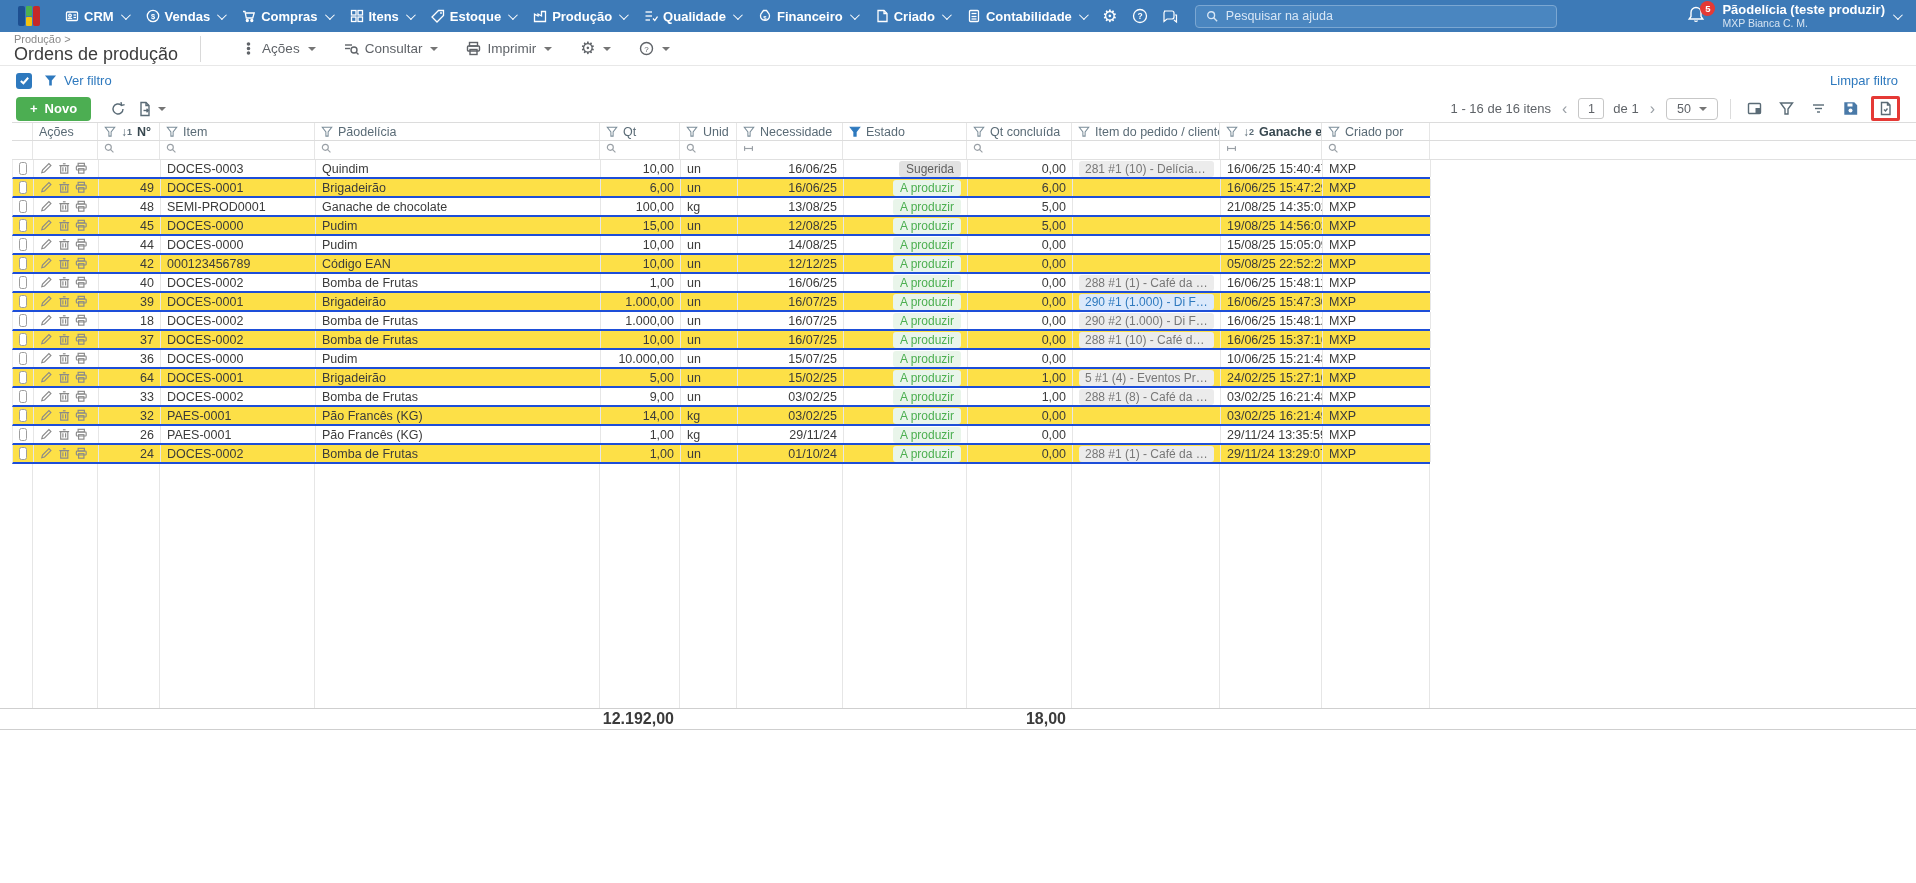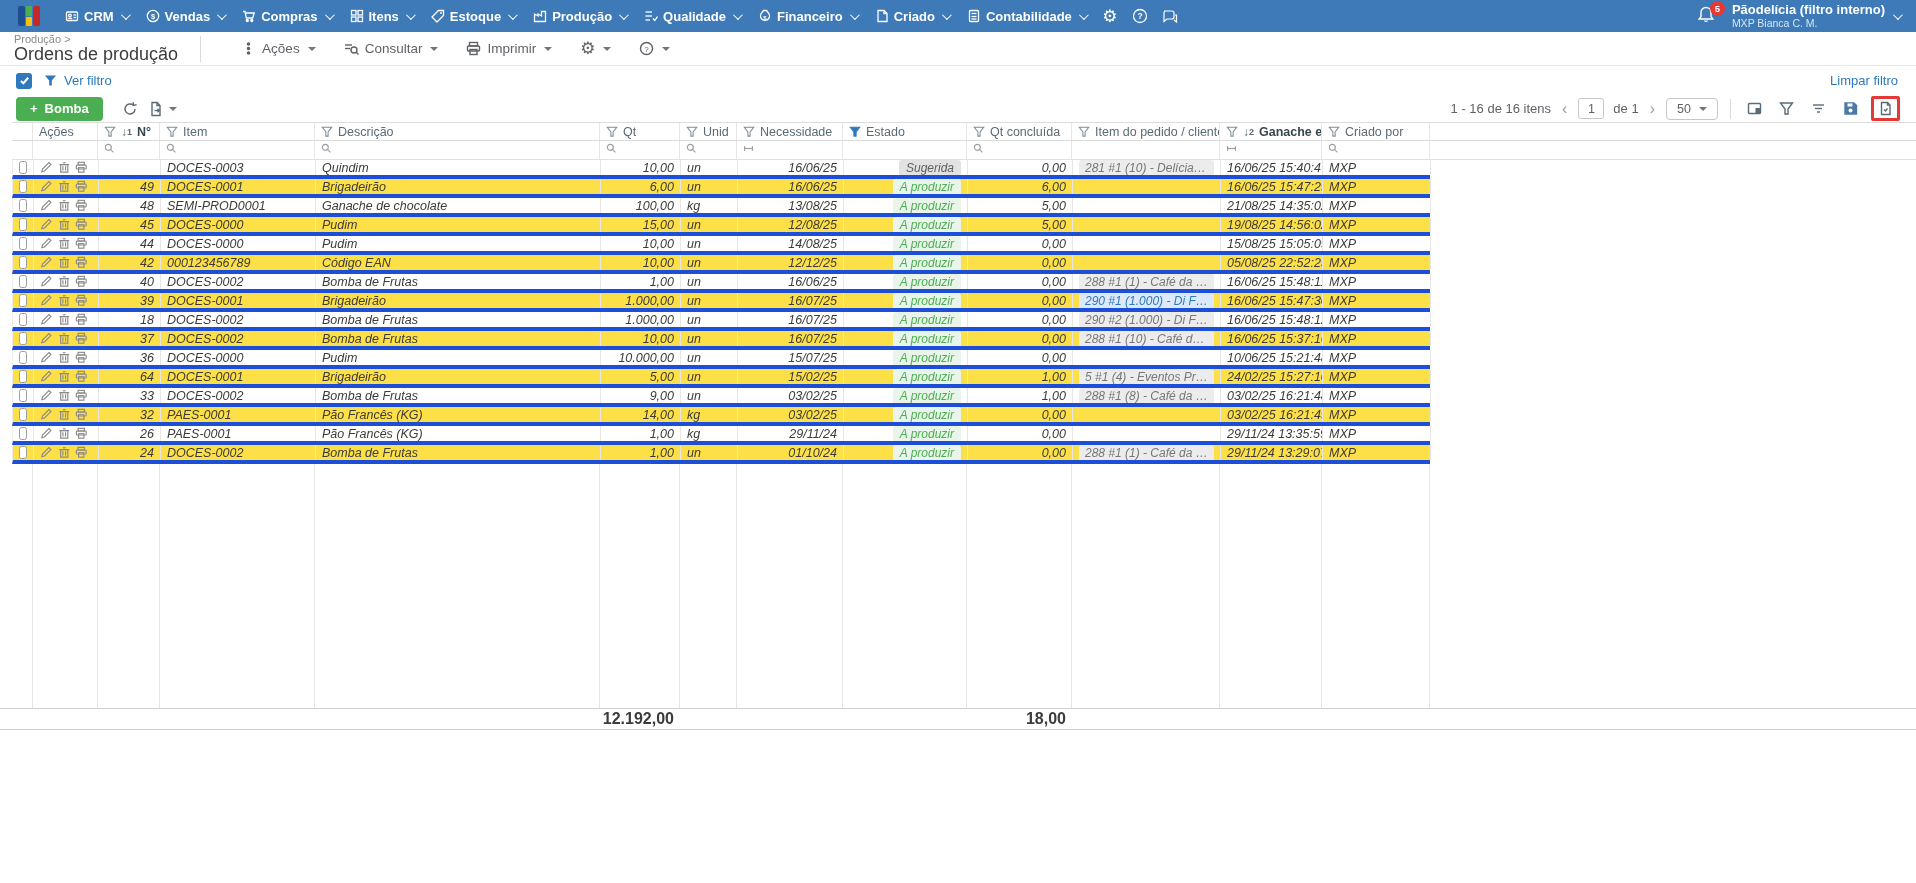--- a/index.html
+++ b/index.html
@@ -67,21 +67,21 @@
 
   
   .tbl { margin-left:12px; font-size:12.5px; }
   .trow { display:flex; align-items:stretch; }
   .cell { border-right:1px solid #e6e6e6; display:flex; align-items:center; padding:0 6px; overflow:hidden; white-space:nowrap; }
   .h-row { height:19px; border-top:1px solid #dcdcdc; border-bottom:1px solid #dcdcdc; }
   .h-row .cell { gap:5px; color:#5a6b76; }
   .h-row .cell.bold-col { color:#37474f; font-weight:700; }
   .f-row { height:19px; border-bottom:1px solid #e0e0e0; }
   .f-row svg { width:11px; height:11px; stroke:#9aa0a6; fill:none; stroke-width:1.5; }
-  .b-row { height:19px; border-bottom:4px solid #1d4ed8; border-left:1px solid #ececec; width:1418px;font-style:italic; }
+  .b-row { height:19px; border-bottom:2px solid #1d4ed8; border-left:1px solid #ececec; width:1418px; }
   .b-row.alt { background:#fde047; }
   .fun svg { width:12px; height:12px; stroke:#7b8d99; fill:none; stroke-width:1.2; display:block; }
   .fun.filled svg { fill:#2e79be; stroke:#2e79be; }
   .sortb { display:flex; align-items:flex-end; color:#5a6b76; font-size:12px; line-height:12px; }
   .sortb i { font-style:normal; font-size:9px; }
   .al-r { justify-content:flex-end; }
   .row-cbx { width:13px; height:13px; border:1px solid #9e9e9e; border-radius:2.5px; background:#fff; cursor:pointer; }
   .act-ic { width:14px; height:14px; display:flex; align-items:center; justify-content:center; cursor:pointer; margin-right:5px; }
   .act-ic svg { width:12.5px; height:12.5px; stroke:#8a8a8a; fill:none; stroke-width:1.3; }
   .badge { border-radius:3px; padding:1px 7px; font-size:12px; }
@@ -202,31 +202,38 @@
         <circle cx="8" cy="8" r="6.5" stroke="#fff" fill="none" stroke-width="1.3"></circle>
         <text x="8" y="11" text-anchor="middle" font-size="8.5" fill="#fff" font-weight="bold">?</text>
       </svg>
   </div>
   <div class="nav-tool">
     <svg width="17" height="17" viewBox="0 0 17 17">
         <path d="M3 3h8a2 2 0 0 1 2 2v4a2 2 0 0 1-2 2H6l-3 2.5V5a2 2 0 0 1 2-2z" stroke="#fff" fill="none" stroke-width="1.2"></path>
         <path d="M14 7h1.5v7L13 12" stroke="#fff" fill="none" stroke-width="1.2"></path>
       </svg>
   </div>
+  <div class="nav-search">
+    <svg viewBox="0 0 14 14">
+        <circle cx="6" cy="6" r="4"></circle>
+        <line x1="9" y1="9" x2="13" y2="13"></line>
+      </svg>
+    <span>Pesquisar na ajuda</span>
+  </div>
   <div class="nav-right">
     <div class="bell">
       <svg viewBox="0 0 20 20">
           <path d="M10 2.5c3 0 5 2.2 5 5v4l1.8 2.5H3.2L5 11.5v-4c0-2.8 2-5 5-5z"></path>
           <path d="M8.5 15.5a1.7 1.7 0 0 0 3 0"></path>
         </svg>
       <span class="bell-badge">5</span>
     </div>
     <div class="user">
       <div>
-        <div class="user-name">Pãodelícia (filtro interno)</div>
+        <div class="user-name">Pãodelícia (teste produzir)</div>
         <div class="user-sub">MXP Bianca C. M.</div>
       </div>
       <span class="chev"></span>
     </div>
   </div>
 </div>
 
 <div class="crumb-row">
   <div class="crumb-block">
     <div class="crumb-parent">Produção &gt;</div>
@@ -283,21 +290,21 @@
       </svg>
     </span>
   <span class="link">Ver filtro</span>
   <span class="spacer"></span>
   <span class="link">Limpar filtro</span>
 </div>
 
 <div class="list-bar">
   <button class="btn-novo">
       <span>+</span>
-      <span>Bomba</span>
+      <span>Novo</span>
     </button>
   <span class="ic-btn">
     <svg viewBox="0 0 16 16">
         <path d="M13 8a5 5 0 1 1-1.7-3.8"></path>
         <polyline points="11,1.2 11.6,4.4 14.6,3.6"></polyline>
       </svg>
   </span>
   <span class="ic-btn" style="width:40px;">
     <svg viewBox="0 0 16 16">
         <path d="M4 1.5h5l3 3V14.5H4z"></path>
@@ -378,21 +385,21 @@
           </svg>
         </span>
         <span>Item</span>
       </div>
       <div class="cell" style="width: 285px; flex: 0 0 285px;">
         <span class="fun">
           <svg viewBox="0 0 14 14">
             <path d="M1.5 1.5h11L8.3 6.8v5H5.7v-5z"></path>
           </svg>
         </span>
-        <span>Descrição</span>
+        <span>Pãodelícia</span>
       </div>
       <div class="cell" style="width: 80px; flex: 0 0 80px;">
         <span class="fun">
           <svg viewBox="0 0 14 14">
             <path d="M1.5 1.5h11L8.3 6.8v5H5.7v-5z"></path>
           </svg>
         </span>
         <span>Qt</span>
       </div>
       <div class="cell" style="width: 57px; flex: 0 0 57px;">

